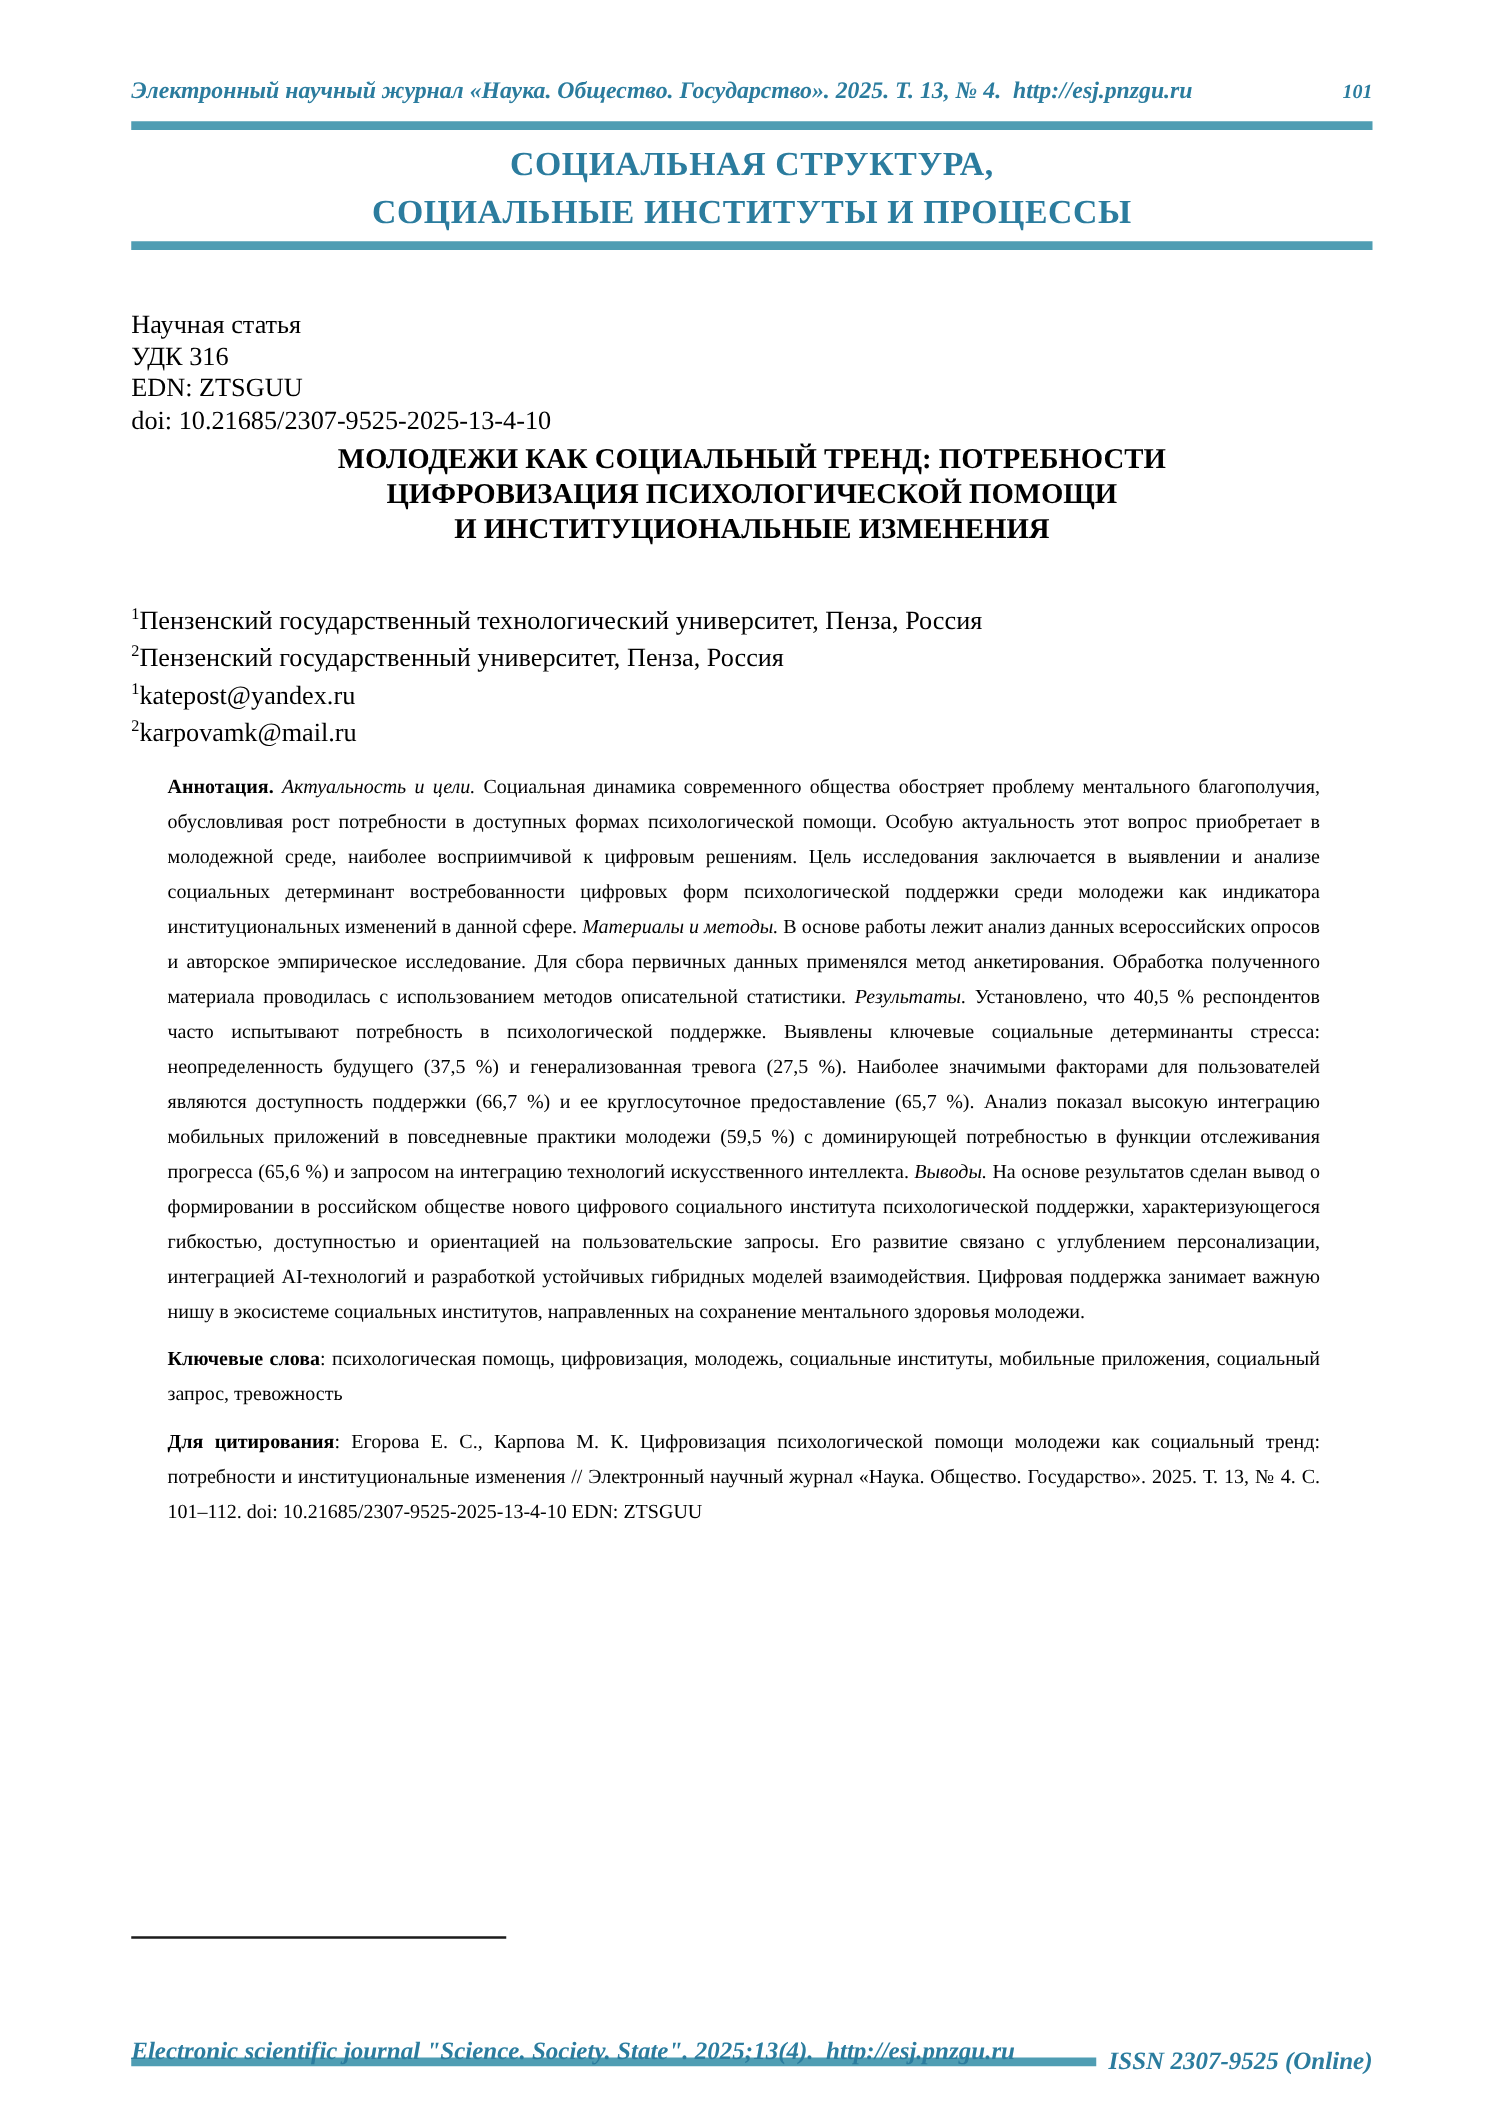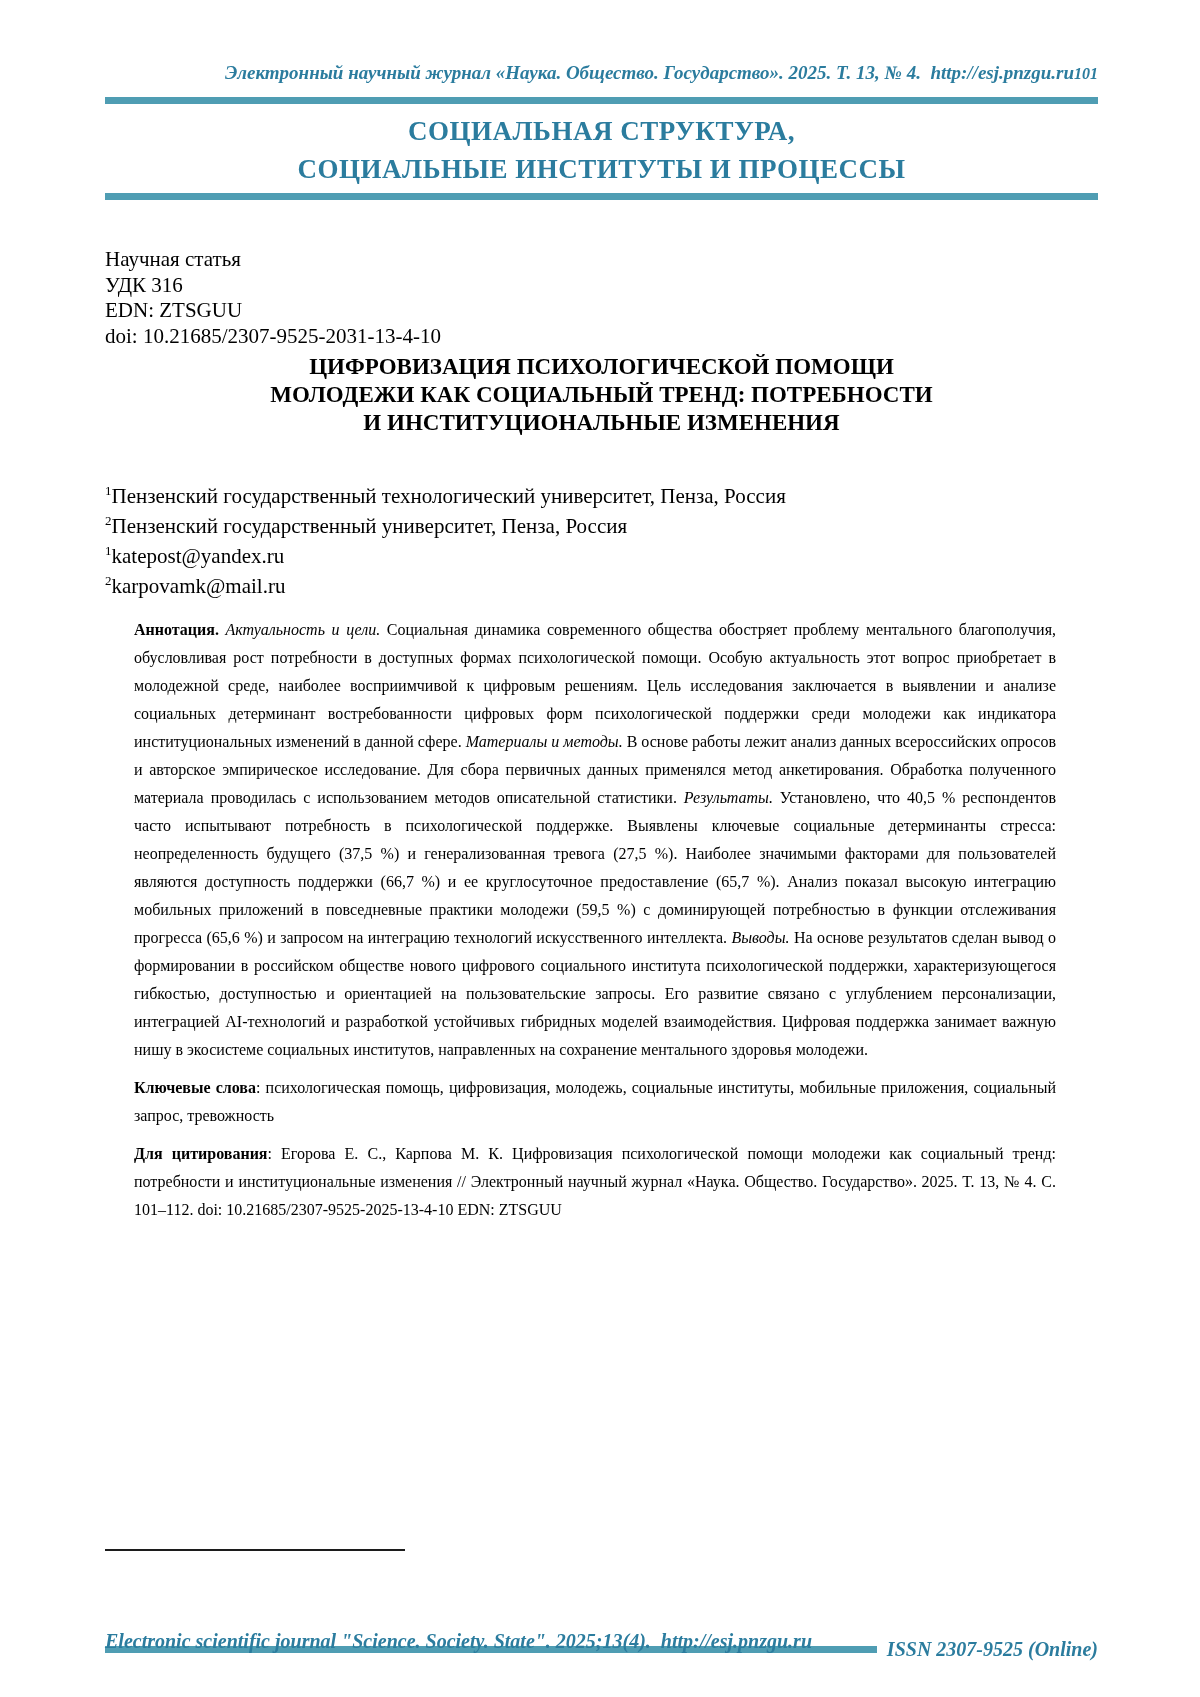--- a/index.html
+++ b/index.html
@@ -13,21 +13,21 @@
   }
   .page { position:absolute; inset:0; }
 
   
   .abs { position:absolute; left:105px; width:993px; }
 
   .teal-text { color:#2B7C9E; }
   .rule { background:#4F9DB3; height:7px; }
 
   
-  .header-row { top:62px; display:flex; justify-content:flex-end; align-items:baseline;
+  .header-row { top:62px; display:flex; justify-content:space-between; align-items:baseline;
     font-size:19px; font-weight:bold; font-style:italic; white-space:pre-wrap; }
   .header-row .pageno { font-size:16px; }
   .rule-top { top:97px; }
   .section-heading { top:112px; text-align:center; font-size:27px; font-weight:bold;
     line-height:38px; letter-spacing:0.5px; }
   .rule-under { top:193px; }
 
   
   .meta { top:247px; font-size:21px; line-height:25.5px; }
 
@@ -70,26 +70,26 @@
     <div>СОЦИАЛЬНАЯ СТРУКТУРА,</div>
     <div>СОЦИАЛЬНЫЕ ИНСТИТУТЫ И ПРОЦЕССЫ</div>
   </div>
 
   <div class="abs rule rule-under"></div>
 
   <div class="abs meta">
     <div>Научная статья</div>
     <div>УДК 316</div>
     <div>EDN: ZTSGUU</div>
-    <div>doi: 10.21685/2307-9525-2031-13-4-10</div>
+    <div>doi: 10.21685/2307-9525-2025-13-4-10</div>
   </div>
 
   <div class="abs title">
+    <div>МОЛОДЕЖИ КАК СОЦИАЛЬНЫЙ ТРЕНД: ПОТРЕБНОСТИ</div>
     <div>ЦИФРОВИЗАЦИЯ ПСИХОЛОГИЧЕСКОЙ ПОМОЩИ</div>
-    <div>МОЛОДЕЖИ КАК СОЦИАЛЬНЫЙ ТРЕНД: ПОТРЕБНОСТИ</div>
     <div>И ИНСТИТУЦИОНАЛЬНЫЕ ИЗМЕНЕНИЯ</div>
   </div>
 
 
   <div class="abs affil-emails">
     <div><sup>1</sup><span>Пензенский государственный технологический университет, Пенза, Россия</span></div>
     <div><sup>2</sup><span>Пензенский государственный университет, Пенза, Россия</span></div>
     <div><sup>1</sup><span>katepost@yandex.ru</span></div>
     <div><sup>2</sup><span>karpovamk@mail.ru</span></div>
   </div>

